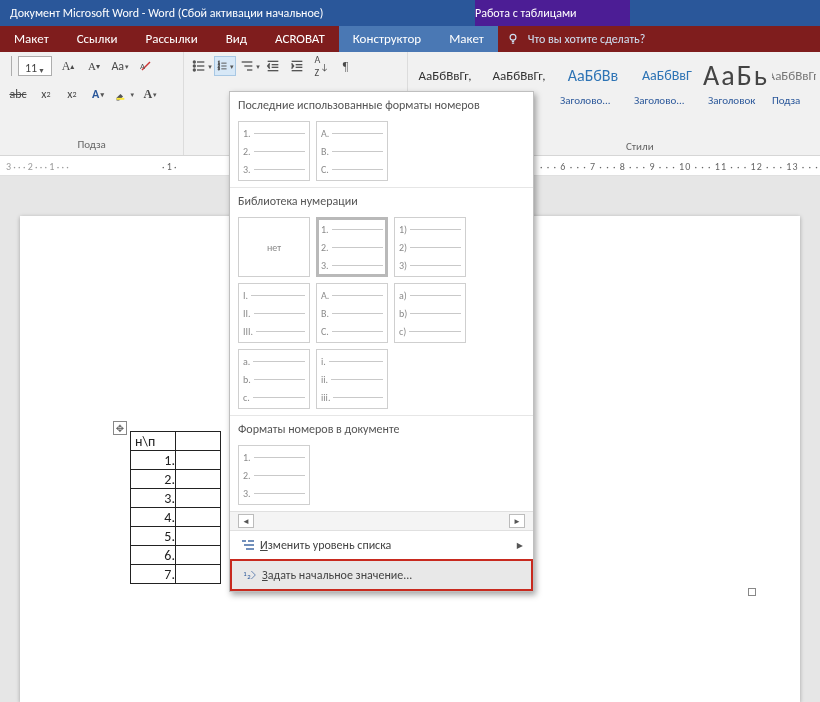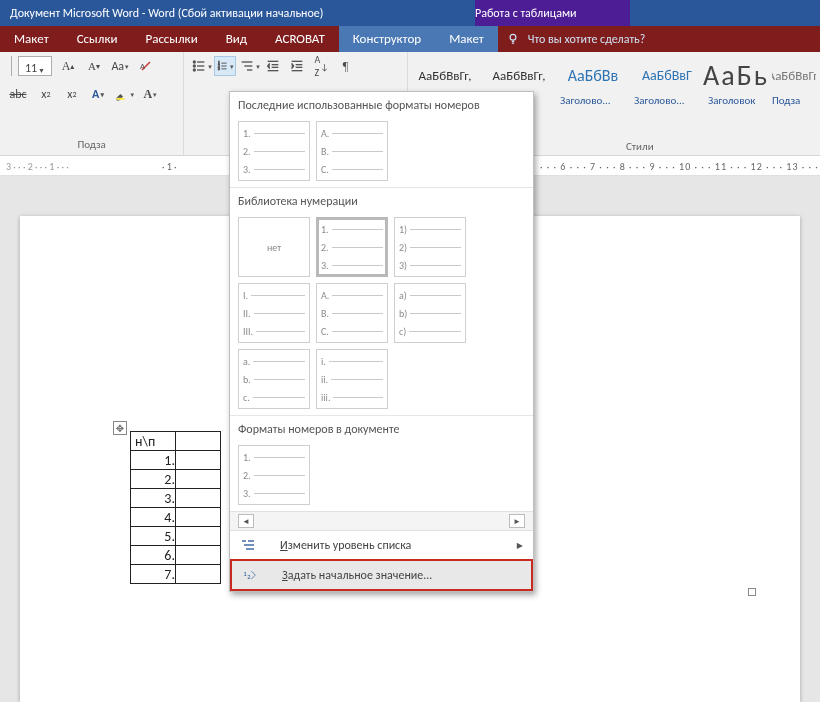--- a/index.html
+++ b/index.html
@@ -50,21 +50,21 @@
   .dd-sec:first-child{border-top:none}
   .dd-gal{display:flex;flex-wrap:wrap;gap:6px;padding:6px 8px}
   .thumb{width:72px;height:60px;border:1px solid #cfcfcf;background:#fff;padding:6px 4px;display:flex;flex-direction:column;justify-content:center;gap:5px;font-size:10px;color:#8a8a8a;cursor:pointer}
   .thumb.none{align-items:center;justify-content:center}
   .thumb.sel{border:3px solid #b9b9b9;padding:4px 2px}
   .thumb .ln{display:flex;align-items:center;gap:3px}
   .thumb .bar{flex:1;height:1px;background:#c9c9c9}
   .dd-scroll{display:flex;justify-content:space-between;padding:2px 8px;background:#f4f4f4;border-top:1px solid #e0e0e0}
   .dd-scroll .ar{width:16px;height:14px;border:1px solid #bcbcbc;background:#fff;text-align:center;font-size:8px;line-height:12px;color:#555}
   .dd-footer{border-top:1px solid #e0e0e0}
-  .dd-item{display:flex;align-items:center;gap:24px;padding:6px 10px;font-size:12px;color:#444;cursor:pointer}
+  .dd-item{display:flex;align-items:center;gap:4px;padding:6px 10px;font-size:12px;color:#444;cursor:pointer}
   .dd-item svg{width:16px;height:16px}
   .dd-item.h{border:2px solid #c82a1f;background:#e8e8e8}
   .dd-item .u{text-decoration:underline}
   .dd-item .arrow{margin-left:auto;font-size:8px;color:#555}
 </style>
 </head>
 <body>
 
 <div class="title-bar">
   <div class="title">Документ Microsoft Word - Word (Сбой активации начальное)</div>

